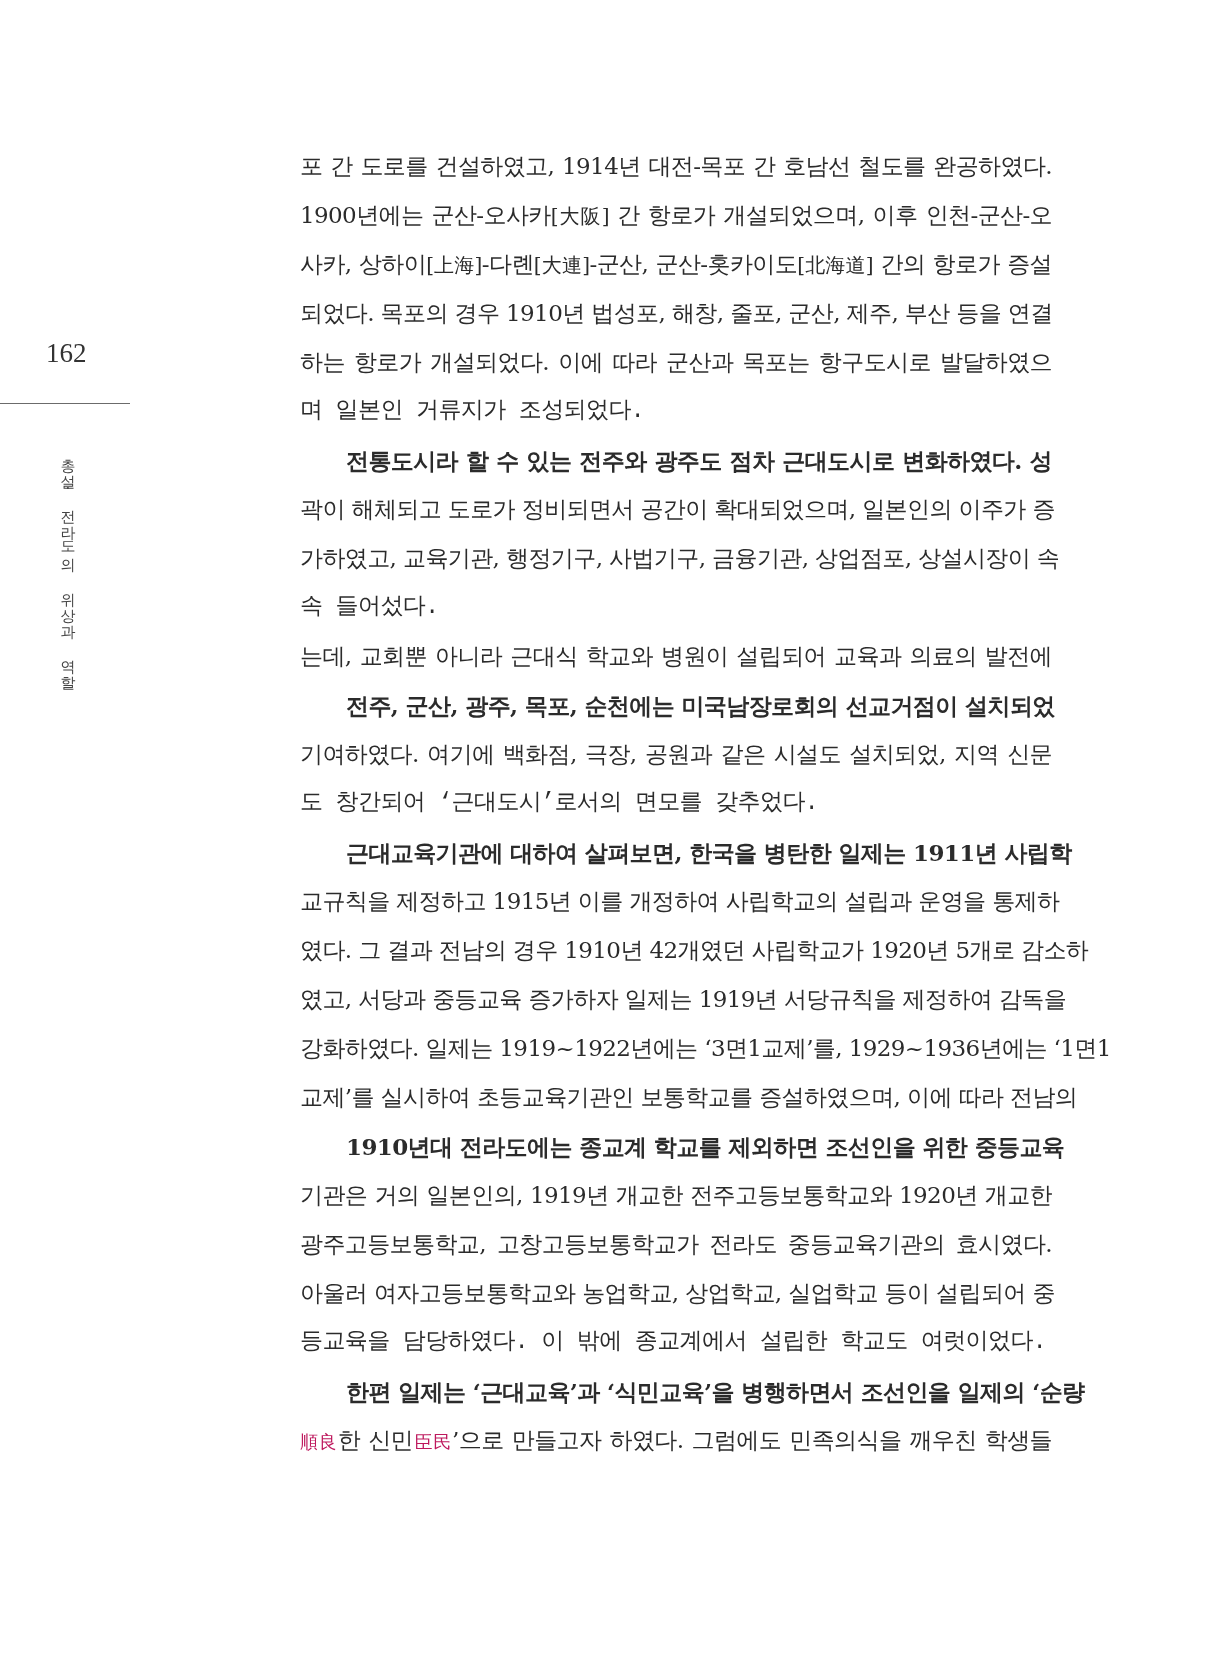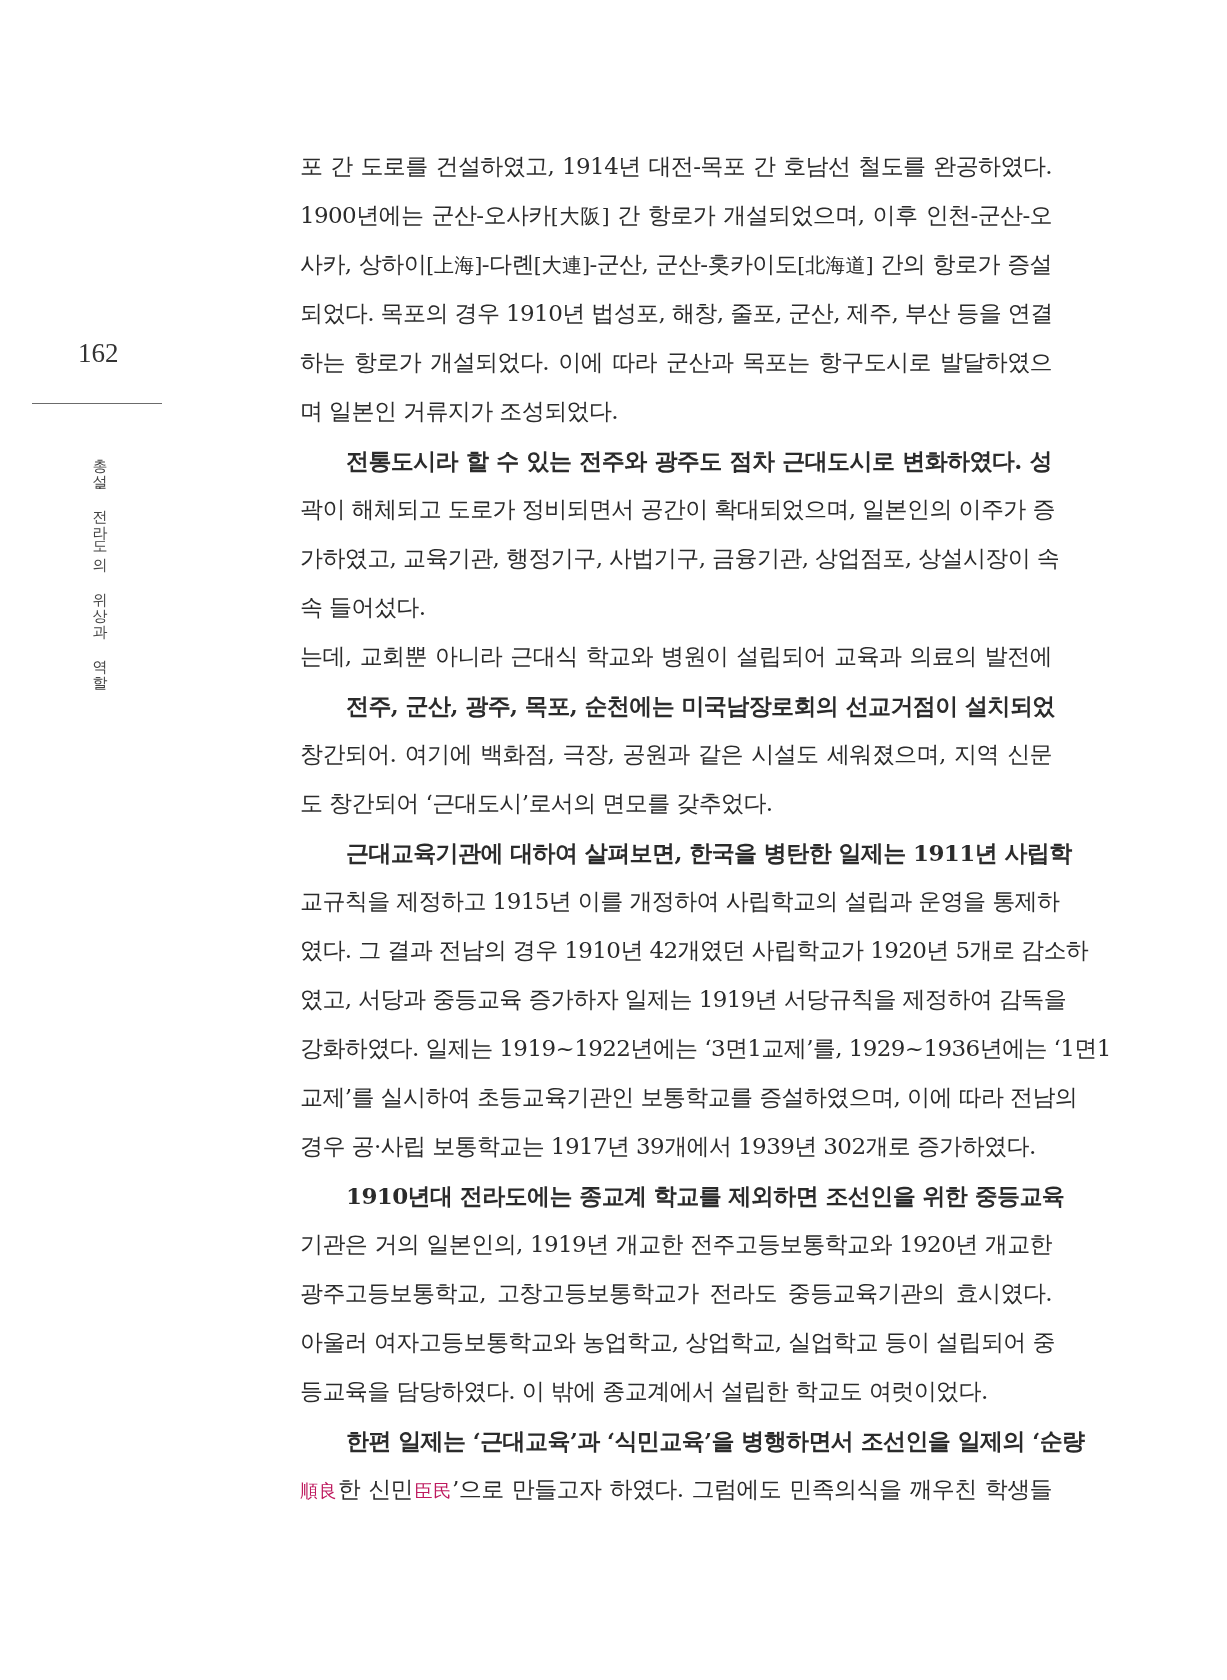--- a/index.html
+++ b/index.html
@@ -14,21 +14,20 @@
     overflow: hidden;
     font-family: "DejaVu Serif", "Liberation Serif", serif;
     color: #2a2a2a;
   }
   .margin {
     position: absolute;
     left: 0;
     top: 0;
     width: 140px;
     height: 1624px;
-    margin-left: 32px;
   }
   .page-number {
     position: absolute;
     left: 46px;
     top: 338px;
     font-family: "Liberation Serif", "DejaVu Serif", serif;
     font-size: 27px;
     color: #333333;
     letter-spacing: 0px;
   }
@@ -65,20 +64,21 @@
     line-height: 49px;
     font-size: 23px;
     white-space: nowrap;
     text-align: justify;
     text-align-last: justify;
     letter-spacing: -0.6px;
     color: #2b2b2b;
   }
   .line.last {
     text-align-last: left;
+    font-family: Liberation Mono, monospace;
   }
   .line.indent {
     padding-left: 46px;
     font-weight: bold;
   }
   .hanja-small {
     font-size: 20px;
     letter-spacing: -0.5px;
   }
   .hanja-accent {
@@ -101,29 +101,28 @@
     <span class="line"><span>사카, 상하이</span><span class="hanja-small">[上海]</span><span>-다롄</span><span class="hanja-small">[大連]</span><span>-군산, 군산-홋카이도</span><span class="hanja-small">[北海道]</span><span> 간의 항로가 증설</span></span>
     <span class="line"><span>되었다. 목포의 경우 1910년 법성포, 해창, 줄포, 군산, 제주, 부산 등을 연결</span></span>
     <span class="line"><span>하는 항로가 개설되었다. 이에 따라 군산과 목포는 항구도시로 발달하였으</span></span>
     <span class="line last"><span>며 일본인 거류지가 조성되었다.</span></span>
     <span class="line indent"><span>전통도시라 할 수 있는 전주와 광주도 점차 근대도시로 변화하였다. 성</span></span>
     <span class="line"><span>곽이 해체되고 도로가 정비되면서 공간이 확대되었으며, 일본인의 이주가 증</span></span>
     <span class="line"><span>가하였고, 교육기관, 행정기구, 사법기구, 금융기관, 상업점포, 상설시장이 속</span></span>
     <span class="line last"><span>속 들어섰다.</span></span>
     <span class="line"><span>는데, 교회뿐 아니라 근대식 학교와 병원이 설립되어 교육과 의료의 발전에</span></span>
     <span class="line indent"><span>전주, 군산, 광주, 목포, 순천에는 미국남장로회의 선교거점이 설치되었</span></span>
-    <span class="line"><span>창간되어. 여기에 백화점, 극장, 공원과 같은 시설도 세워졌으며, 지역 신문</span></span>
+    <span class="line"><span>기여하였다. 여기에 백화점, 극장, 공원과 같은 시설도 설치되었, 지역 신문</span></span>
     <span class="line last"><span>도 창간되어 ‘근대도시’로서의 면모를 갖추었다.</span></span>
     <span class="line indent"><span>근대교육기관에 대하여 살펴보면, 한국을 병탄한 일제는 1911년 사립학</span></span>
     <span class="line"><span>교규칙을 제정하고 1915년 이를 개정하여 사립학교의 설립과 운영을 통제하</span></span>
     <span class="line"><span>였다. 그 결과 전남의 경우 1910년 42개였던 사립학교가 1920년 5개로 감소하</span></span>
     <span class="line"><span>였고, 서당과 중등교육 증가하자 일제는 1919년 서당규칙을 제정하여 감독을</span></span>
     <span class="line"><span>강화하였다. 일제는 1919~1922년에는 ‘3면1교제’를, 1929~1936년에는 ‘1면1</span></span>
     <span class="line"><span>교제’를 실시하여 초등교육기관인 보통학교를 증설하였으며, 이에 따라 전남의</span></span>
-    <span class="line last"><span>경우 공·사립 보통학교는 1917년 39개에서 1939년 302개로 증가하였다.</span></span>
     <span class="line indent"><span>1910년대 전라도에는 종교계 학교를 제외하면 조선인을 위한 중등교육</span></span>
     <span class="line"><span>기관은 거의 일본인의, 1919년 개교한 전주고등보통학교와 1920년 개교한</span></span>
     <span class="line"><span>광주고등보통학교, 고창고등보통학교가 전라도 중등교육기관의 효시였다.</span></span>
     <span class="line"><span>아울러 여자고등보통학교와 농업학교, 상업학교, 실업학교 등이 설립되어 중</span></span>
     <span class="line last"><span>등교육을 담당하였다. 이 밖에 종교계에서 설립한 학교도 여럿이었다.</span></span>
     <span class="line indent"><span>한편 일제는 ‘근대교육’과 ‘식민교육’을 병행하면서 조선인을 일제의 ‘순량</span></span>
     <span class="line"><span class="hanja-accent">順良</span><span>한 신민</span><span class="hanja-accent">臣民</span><span>’으로 만들고자 하였다. 그럼에도 민족의식을 깨우친 학생들</span></span>
   </div>
 
 </body></html>

